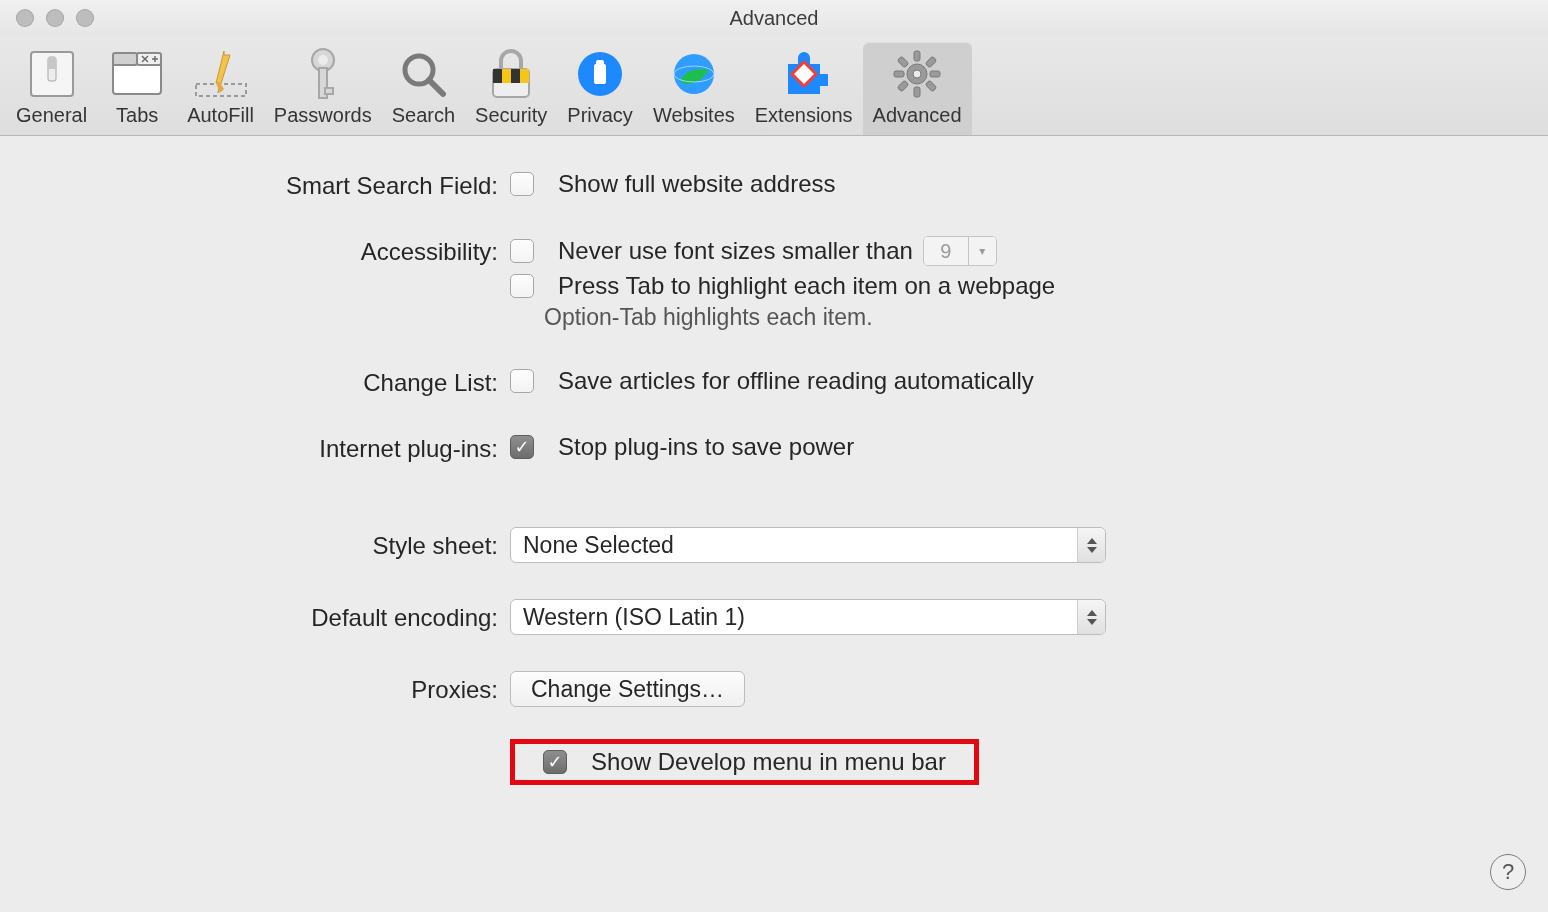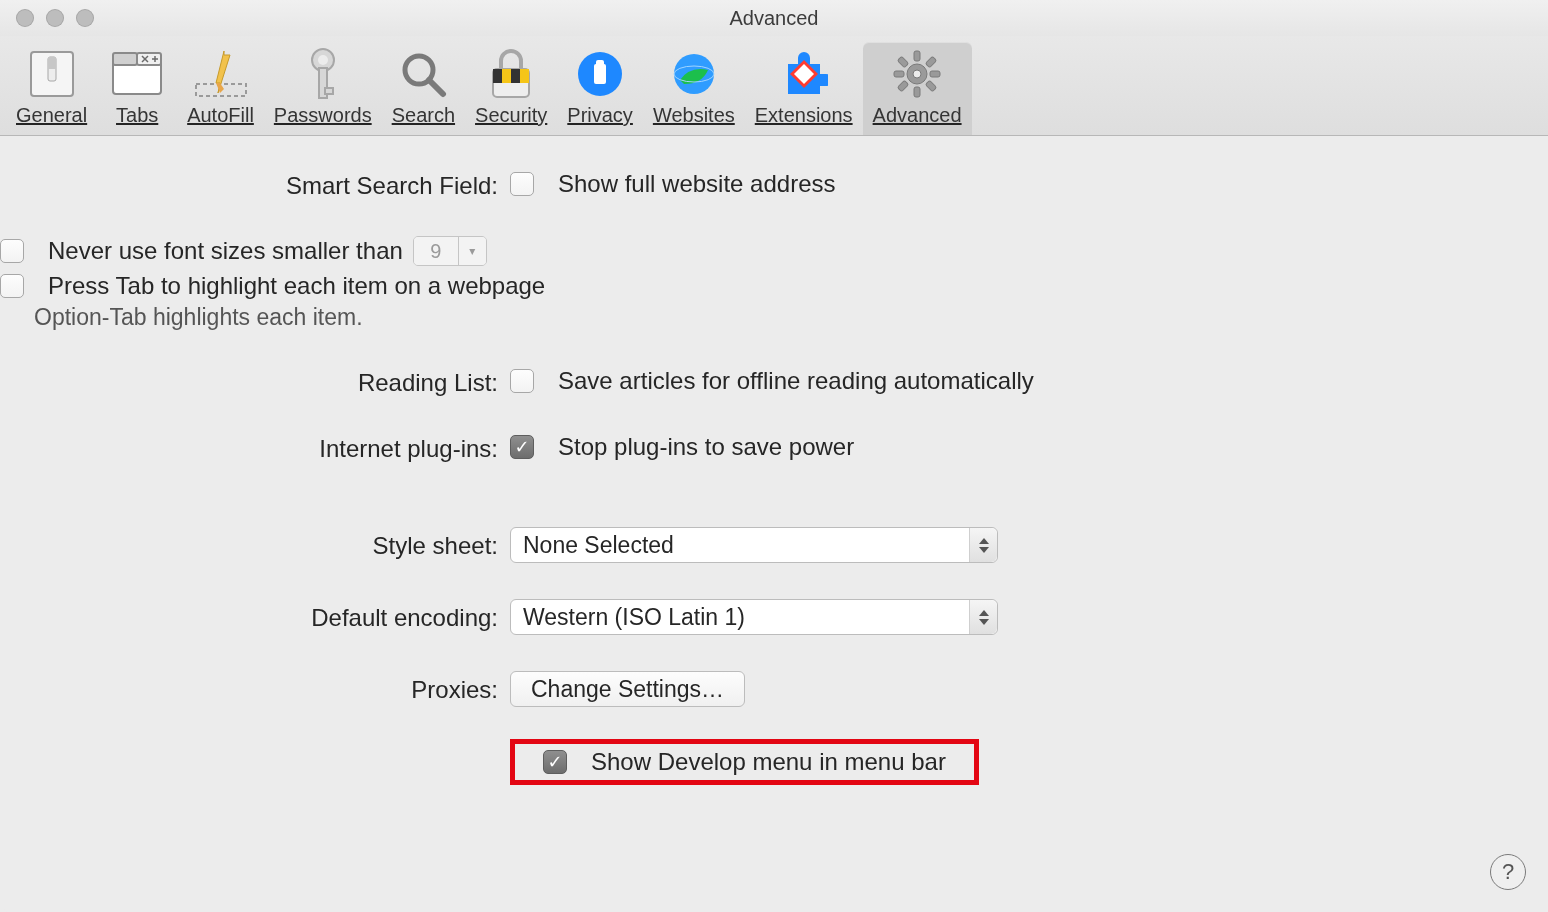--- a/index.html
+++ b/index.html
@@ -54,21 +54,20 @@
     }
     .tb-item {
       display: flex;
       flex-direction: column;
       align-items: center;
       justify-content: space-between;
       padding: 4px 10px 8px 10px;
       border-radius: 6px 6px 0 0;
       cursor: default;
       min-width: 80px;
-      text-decoration: underline;
     }
     .tb-item .icon-slot {
       height: 56px;
       display: flex;
       align-items: center;
       justify-content: center;
     }
     .tb-item .label {
       font-size: 20px;
       color: #353535;
@@ -156,21 +155,21 @@
       width: 28px;
       display: flex;
       align-items: center;
       justify-content: center;
       background: #f3f3f3;
       border-left: 1px solid #c5c5c5;
       color: #9a9a9a;
       font-size: 12px;
     }
     .popup {
-      width: 488px; height: 36px;
+      width: 596px; height: 36px;
       border: 1px solid #bcbcbc;
       border-radius: 6px;
       background: #fff;
       display: inline-flex;
       align-items: center;
       position: relative;
       padding-left: 12px;
       font-size: 23px;
     }
     .popup .arrows {
@@ -383,20 +382,21 @@
         <label class="chk">
           <span class="cb"></span>
           <span>Show full website address</span>
         </label>
       </div>
     </div>
 
     <div class="spacer-sm"></div>
 
     <div class="row">
+      <div class="left">Accessibility:</div>
       <div class="right">
         <div style="display:flex; align-items:center;">
           <label class="chk">
             <span class="cb"></span>
             <span>Never use font sizes smaller than</span>
           </label>
           <span class="stepper">
             <span class="num">9</span>
             <span class="btn">▾</span>
           </span>
@@ -405,21 +405,21 @@
           <span class="cb"></span>
           <span>Press Tab to highlight each item on a webpage</span>
         </label>
         <div class="hint">Option-Tab highlights each item.</div>
       </div>
     </div>
 
     <div class="spacer-sm"></div>
 
     <div class="row">
-      <div class="left">Reading List:</div>
+      <div class="left">Change List:</div>
       <div class="right">
         <label class="chk">
           <span class="cb"></span>
           <span>Save articles for offline reading automatically</span>
         </label>
       </div>
     </div>
 
     <div class="spacer-sm"></div>
 

